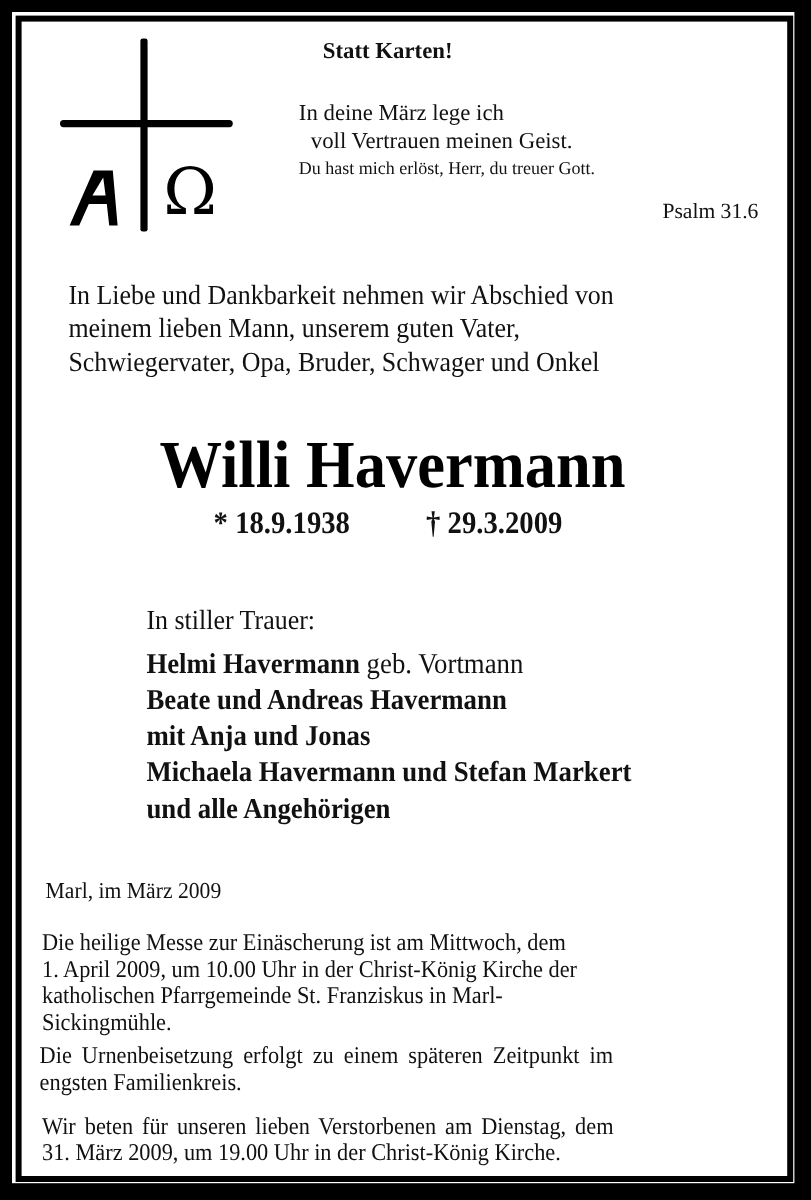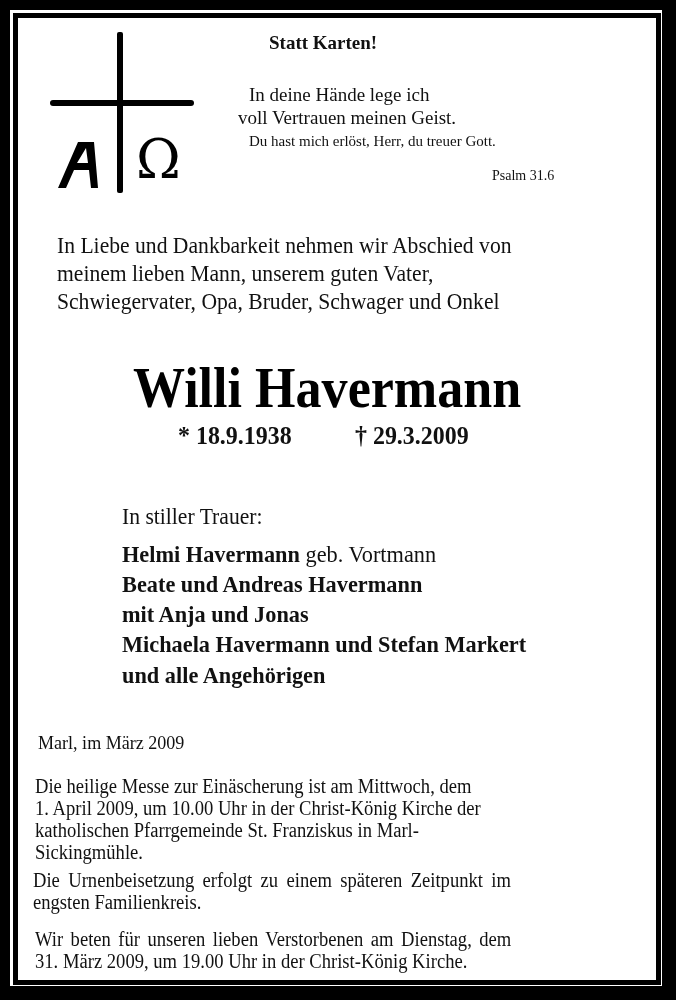--- a/index.html
+++ b/index.html
@@ -26,24 +26,24 @@
       <rect x="2" y="70" width="144" height="6" fill="#000" rx="3"></rect>
 
       <path d="M10 158 L30 112 L46 112 L50 158 L43 158 L41 140 L26 140 L18 158 Z M29 133 L40 133 L38 118 Z" fill="#000"></path>
       <path d="M12 128 L48 126" stroke="#000" stroke-width="0"></path>
     </svg>
     <span style="position:absolute; left:88px; top:100px; font-family:'DejaVu Serif', serif; font-size:54px; line-height:60px; color:#000;">Ω</span>
   </div>
 
   <div class="t bold" style="left:269px; top:32px; font-size:19px; line-height:22px;">Statt Karten!</div>
 
-  <div class="t reg" style="left:249px; top:84px; font-size:19px; line-height:22px;">In deine Hände lege ich</div>
-  <div class="t reg" style="left:238px; top:107px; font-size:19px; line-height:22px;">voll Vertrauen meinen Geist.</div>
+  <div class="t reg" style="left:249px; top:84px; font-size:19px; line-height:22px;">In deine März lege ich</div>
+  <div class="t reg" style="left:259px; top:107px; font-size:19px; line-height:22px;">voll Vertrauen meinen Geist.</div>
   <div class="t reg" style="left:249px; top:130px; font-size:15px; line-height:22px;">Du hast mich erlöst, Herr, du treuer Gott.</div>
-  <div class="t reg" style="left:492px; top:167px; font-size:14px; line-height:18px;">Psalm 31.6</div>
+  <div class="t reg" style="left:552px; top:167px; font-size:18px; line-height:18px;">Psalm 31.6</div>
 
   <div class="t reg" style="left:57px; top:232px; font-size:23px; line-height:27px; transform:scaleX(0.94);">In Liebe und Dankbarkeit nehmen wir Abschied von</div>
   <div class="t reg" style="left:57px; top:260px; font-size:23px; line-height:27px; transform:scaleX(0.94);">meinem lieben Mann, unserem guten Vater,</div>
   <div class="t reg" style="left:57px; top:288px; font-size:23px; line-height:27px; transform:scaleX(0.94);">Schwiegervater, Opa, Bruder, Schwager und Onkel</div>
 
   <div class="t bold" style="left:133px; top:356px; font-size:56px; line-height:64px; color:#000; transform:scaleX(0.93);">Willi Havermann</div>
 
   <div class="t bold" style="left:178px; top:421px; font-size:26px; line-height:30px; transform:scaleX(0.92);">* 18.9.1938</div>
   <div class="t bold" style="left:355px; top:421px; font-size:26px; line-height:30px; transform:scaleX(0.92);">† 29.3.2009</div>
 

